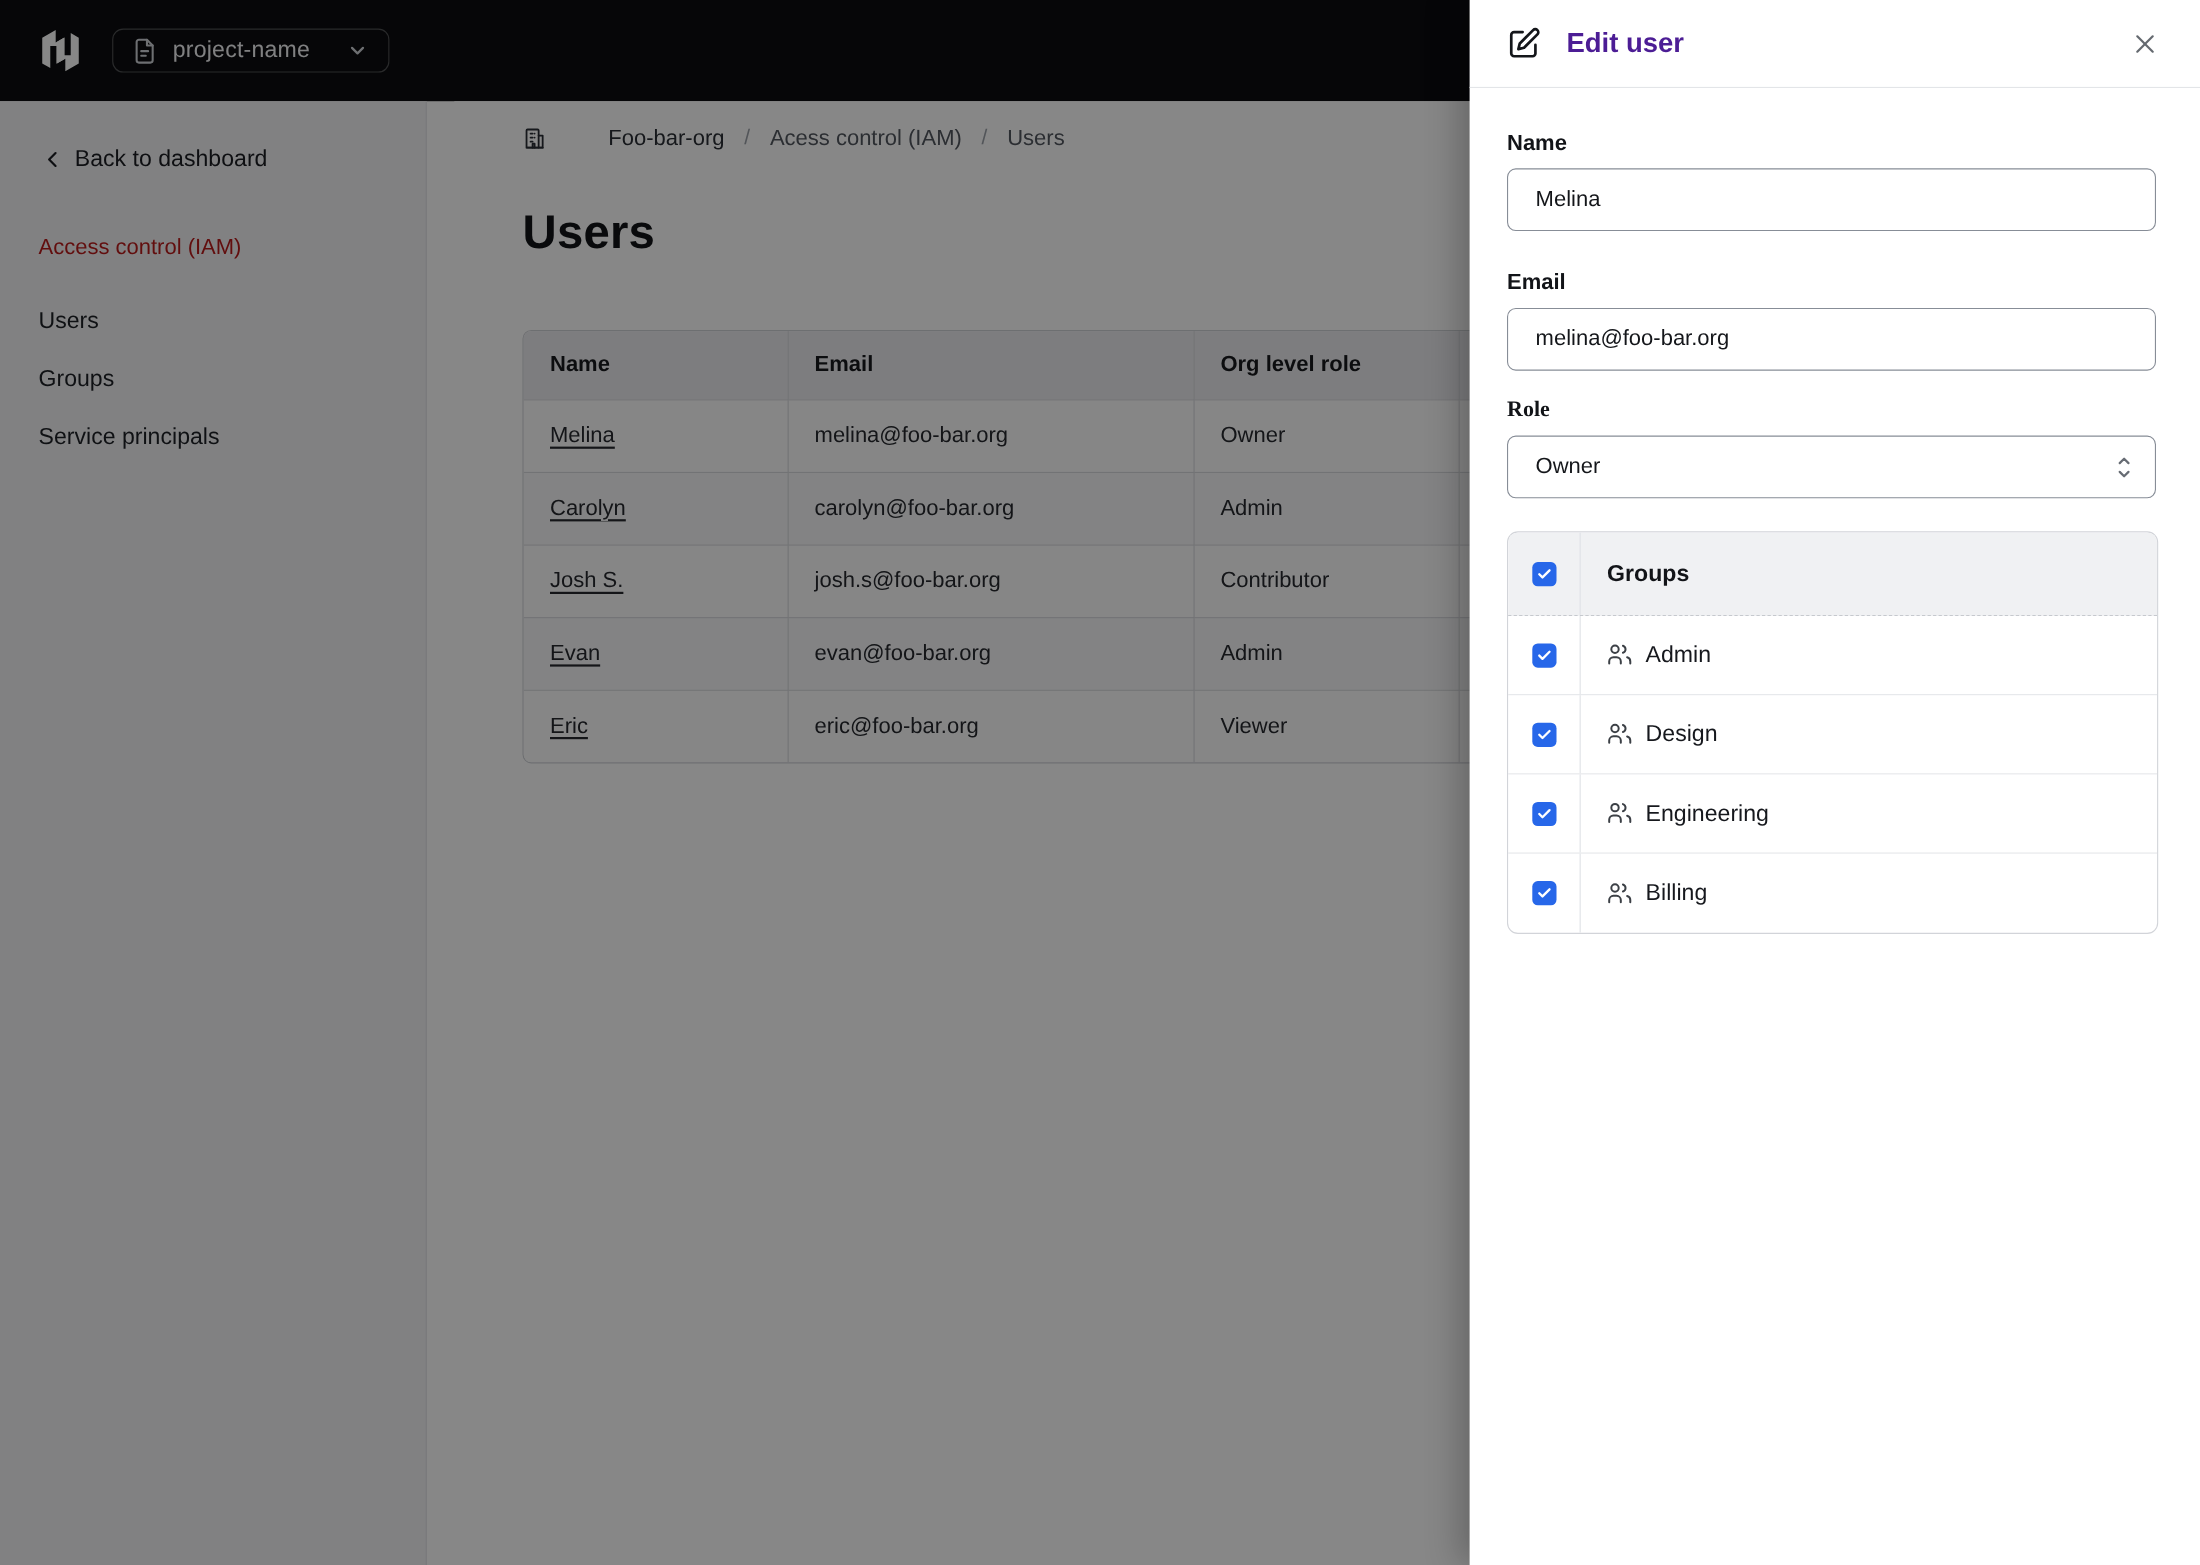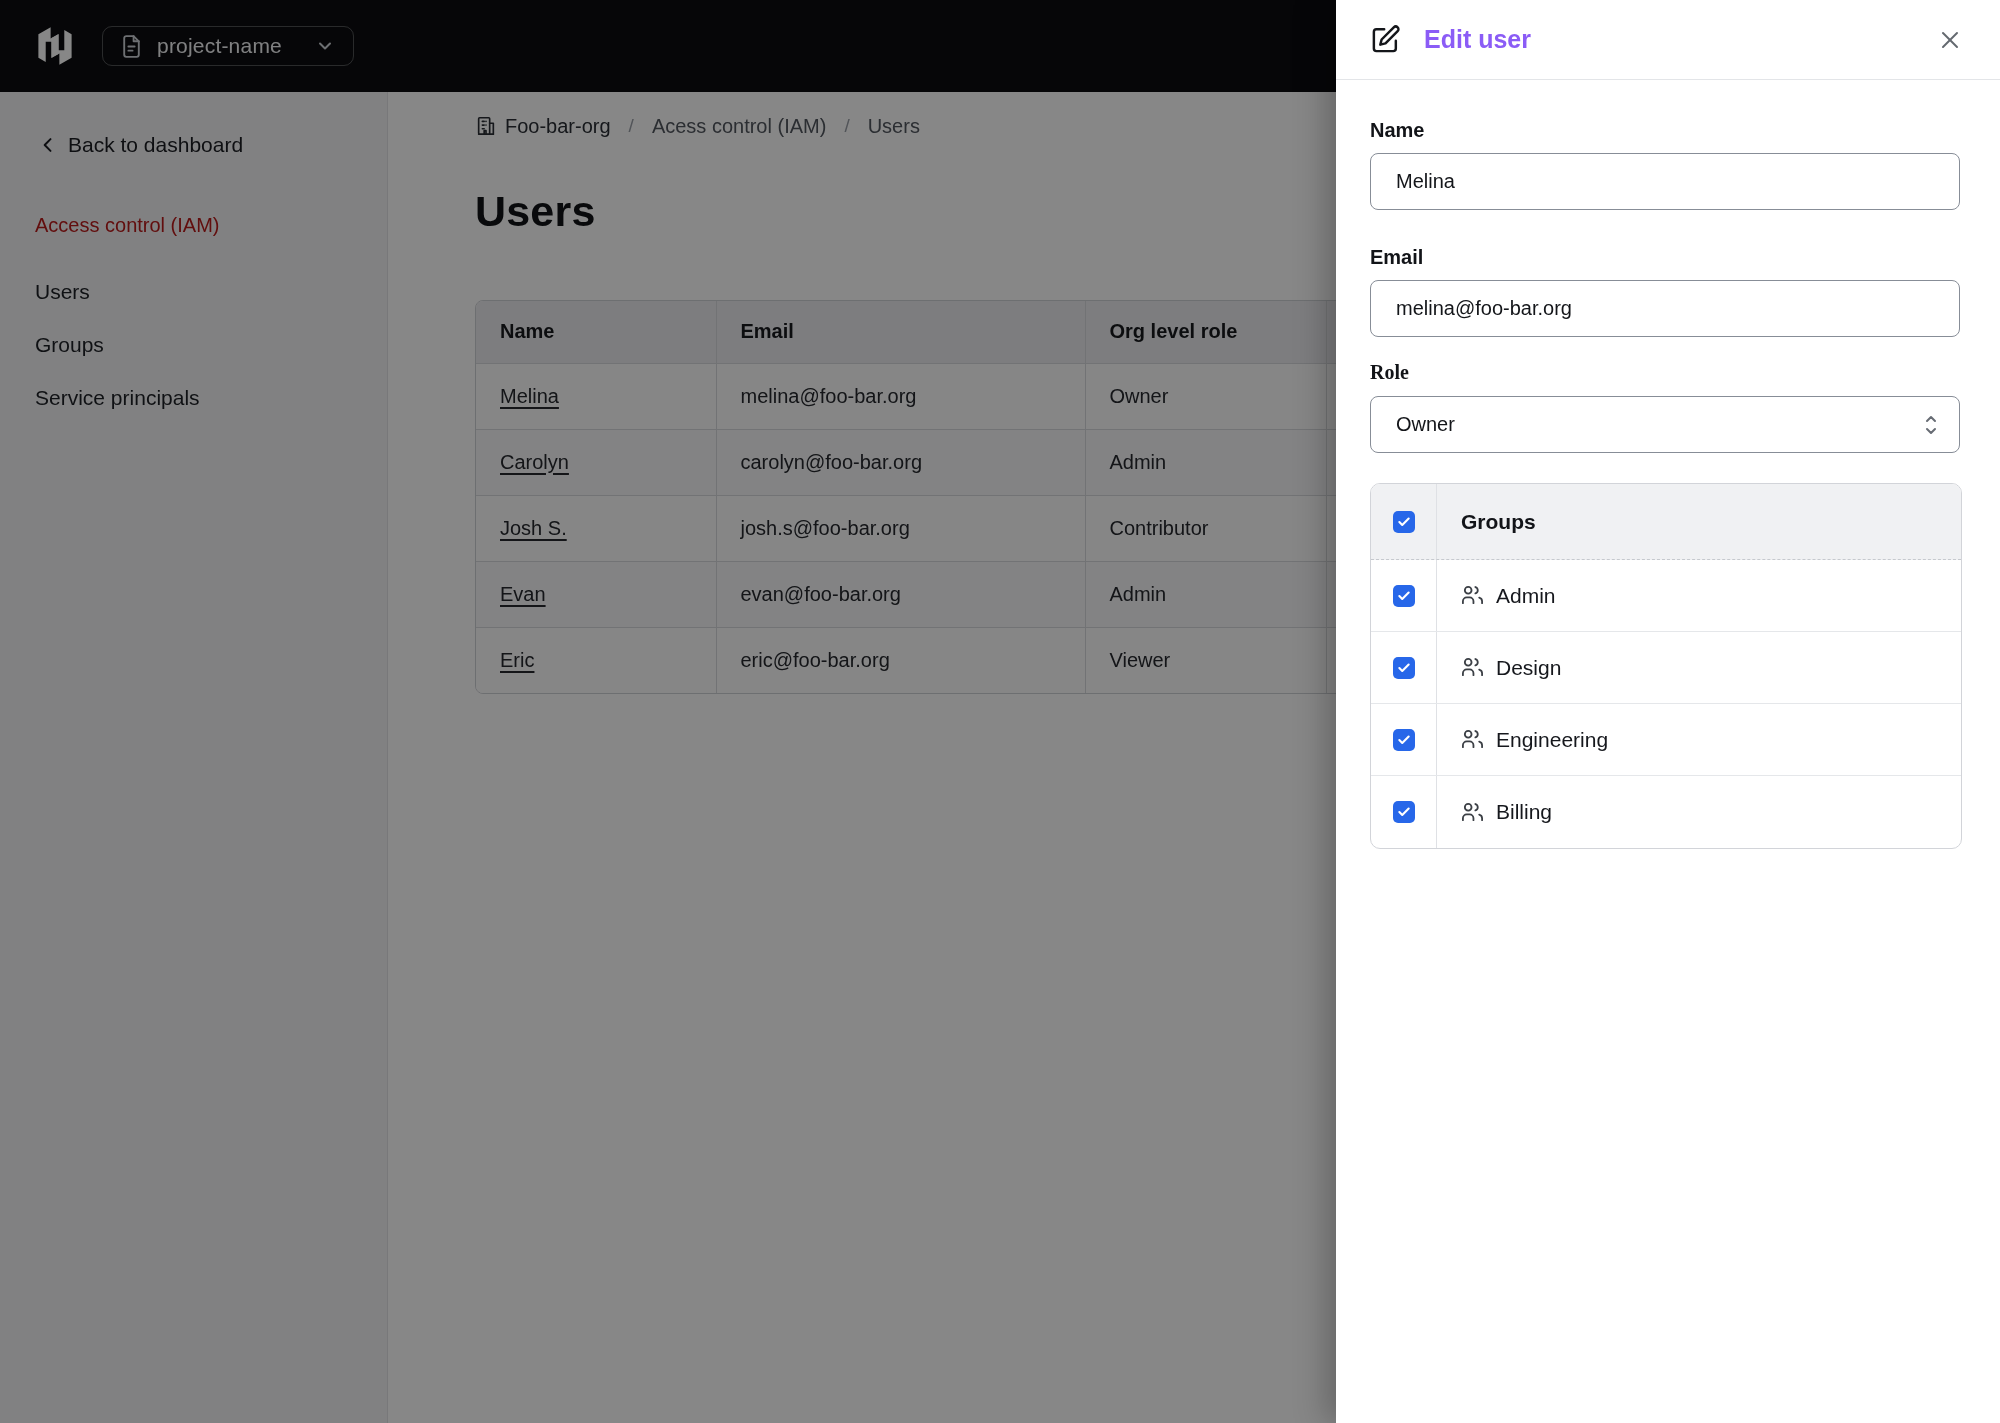--- a/index.html
+++ b/index.html
@@ -63,21 +63,21 @@
   .side-items { margin-top: 28px; }
   .side-item {
     padding-left: 35px; height: 53px; display: flex; align-items: center;
     font-size: 21px; color: #1e2126; cursor: pointer;
   }
 
   
   .main { flex: 1; background: #ffffff; padding: 20px 0 0 62px; position: relative; }
   .breadcrumb { display: flex; align-items: center; height: 28px; }
   .breadcrumb .crumb-icon svg { width: 22px; height: 22px; display: block; margin-right: 8px; }
-  .crumb-org { font-size: 20px; font-weight: 500; color: #2b2f35; cursor: pointer; }
+  .crumb-org { font-size: 20px; font-weight: 500; color: #2b2f35; cursor: pointer; margin-left: 48px; }
   .crumb-sep { font-size: 19px; color: #9ba0a8; margin: 0 18px; }
   .crumb-link { font-size: 20px; color: #52575f; cursor: pointer; }
   .crumb-current { font-size: 20px; color: #52575f; }
 
   .page-title { margin-top: 47px; font-size: 43px; font-weight: 800; letter-spacing: 0.2px; color: #121417; }
 
   .table-wrap {
     margin-top: 64px;
     width: 1100px;
     border: 1px solid #cfd1d6;
@@ -110,21 +110,21 @@
     position: absolute; top: 0; right: 0; width: 664px; height: 1423px;
     background: #ffffff; z-index: 100;
     box-shadow: -10px 0 30px rgba(0,0,0,0.25);
   }
   .drawer-header {
     height: 80px; display: flex; align-items: center;
     padding: 0 36px 0 34px;
     border-bottom: 1px solid #e3e5e8;
   }
   .drawer-header .edit-icon svg { width: 31px; height: 31px; display: block; }
-  .drawer-title { margin-left: 23px; font-size: 25px; font-weight: 700; color: #8b5cf6; flex: 1; }
+  .drawer-title { margin-left: 23px; font-size: 25px; font-weight: 700; color: #4c1d95; flex: 1; }
   .close-btn { width: 28px; height: 28px; cursor: pointer; display: flex; align-items: center; justify-content: center; }
   .close-btn svg { width: 24px; height: 24px; display: block; }
 
   .drawer-body { padding: 39px 40px 0 34px; }
   .field-label { font-size: 20px; font-weight: 700; color: #121418; }
   .text-input {
     margin-top: 11px; width: 590px; height: 57px;
     border: 1px solid #878d97; border-radius: 8px;
     font-family: "Liberation Sans", sans-serif;
     font-size: 20px; color: #14161a;

